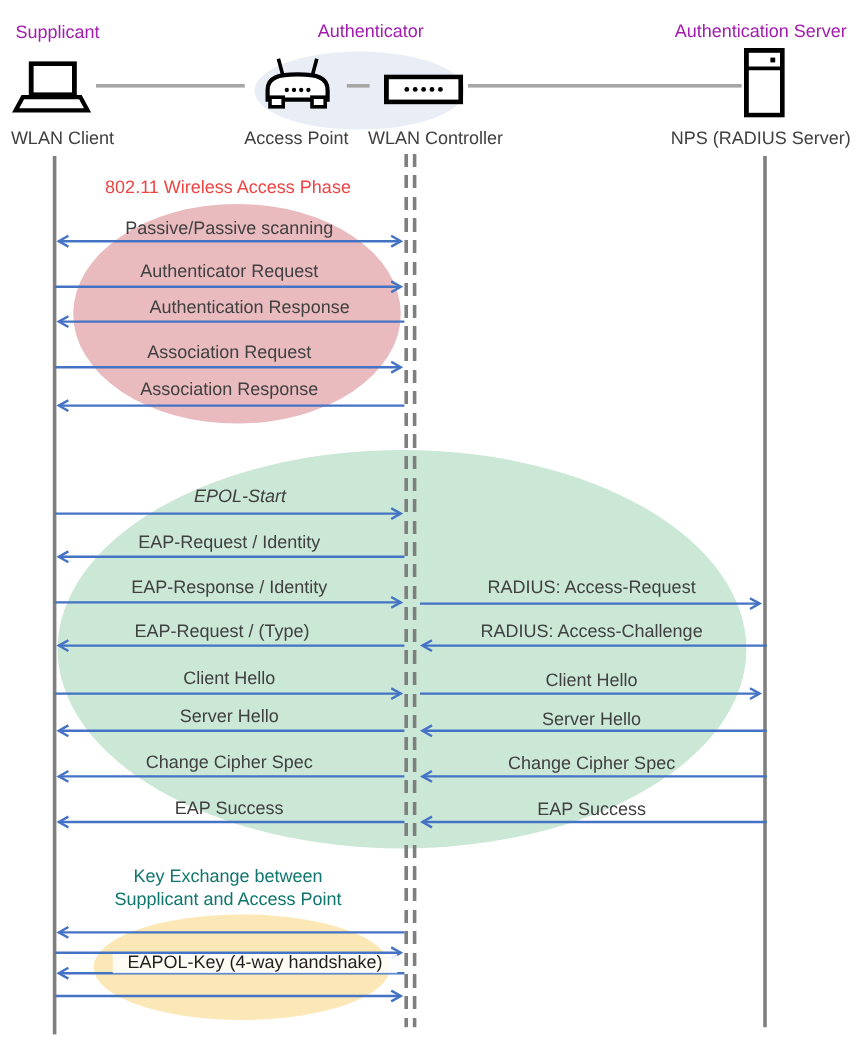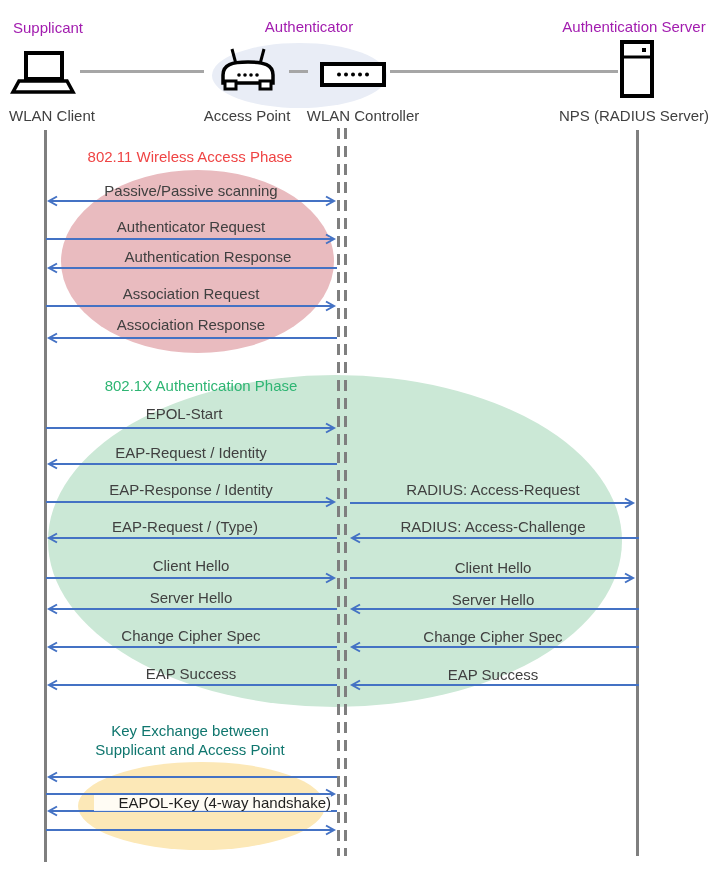--- a/index.html
+++ b/index.html
@@ -12,21 +12,21 @@
   .icon{position:absolute;z-index:2;}
   svg.arrows{position:absolute;left:0;top:0;z-index:3;}
   .lbl{position:absolute;transform:translateX(-50%);white-space:nowrap;
        font-size:15px;color:#404040;line-height:16px;z-index:4;}
   .role-lbl{font-size:15px;color:#a21caf;}
   .phase-title{position:absolute;transform:translateX(-50%);font-size:15px;
        white-space:nowrap;text-align:center;line-height:19px;z-index:4;}
   .pt-red{color:#ef4444;}
   .pt-green{color:#2EB573;}
   .pt-orange{color:#0f766e;}
-  .keybox{position:absolute;background:rgba(255,255,255,0.85);text-align:right;
+  .keybox{position:absolute;background:rgba(255,255,255,0.85);text-align:center;
        font-size:15px;line-height:16px;color:#1f1f1f;z-index:4;white-space:nowrap;}
 </style>
 </head>
 <body>
 
 <div class="stage">
 
   <div class="ellipse" style="left:212px;top:43px;width:175px;height:65px;background:#E9EDF6;"></div>
   <div class="ellipse" style="left:61px;top:170px;width:273px;height:183px;background:#E9BBBF;"></div>
   <div class="ellipse" style="left:48px;top:375px;width:574px;height:332px;background:#CBE8D6;"></div>
@@ -76,21 +76,20 @@
   <div class="lbl" style="left:247px;top:108px;">Access Point</div>
   <div class="lbl" style="left:363px;top:108px;">WLAN Controller</div>
   <div class="lbl" style="left:634px;top:108px;text-align:right;">NPS (RADIUS Server)</div>
 
   <div class="lifeline" style="left:44px;top:130px;height:732px;"></div>
   <div class="lifeline dashed" style="left:337px;top:128px;height:728px;"></div>
   <div class="lifeline dashed" style="left:344px;top:128px;height:728px;"></div>
   <div class="lifeline" style="left:636px;top:130px;height:726px;"></div>
 
   <div class="phase-title pt-red" style="left:190px;top:147px;">802.11 Wireless Access Phase</div>
-  <div class="phase-title pt-green" style="left:201px;top:376px;">802.1X Authentication Phase</div>
   <div class="phase-title pt-orange" style="left:190px;top:721px;">
     <div>Key Exchange between</div>
     <div>Supplicant and Access Point</div>
   </div>
 
   <svg class="arrows" width="713" height="875">
     <defs>
       <marker id="ah" markerWidth="14" markerHeight="14" refX="10" refY="6" orient="auto-start-reverse" markerUnits="userSpaceOnUse">
         <path d="M2,1.5 L10,6 L2,10.5" fill="none" stroke="#4472C4" stroke-width="2"></path>
       </marker>
@@ -120,21 +119,21 @@
       <line x1="639" y1="647" x2="352" y2="647" marker-end="url(#ah)"></line>
       <line x1="639" y1="685" x2="352" y2="685" marker-end="url(#ah)"></line>
     </g>
   </svg>
 
   <div class="lbl" style="left:191px;top:183px;">Passive/Passive scanning</div>
   <div class="lbl" style="left:191px;top:219px;">Authenticator Request</div>
   <div class="lbl" style="left:208px;top:249px;">Authentication Response</div>
   <div class="lbl" style="left:191px;top:286px;">Association Request</div>
   <div class="lbl" style="left:191px;top:317px;">Association Response</div>
-  <div class="lbl" style="left:184px;top:406px;">EPOL-Start</div>
+  <div class="lbl" style="left:200px;top:406px;font-style:italic;">EPOL-Start</div>
   <div class="lbl" style="left:191px;top:445px;">EAP-Request / Identity</div>
   <div class="lbl" style="left:191px;top:482px;">EAP-Response / Identity</div>
   <div class="lbl" style="left:185px;top:519px;">EAP-Request / (Type)</div>
   <div class="lbl" style="left:191px;top:558px;">Client Hello</div>
   <div class="lbl" style="left:191px;top:590px;">Server Hello</div>
   <div class="lbl" style="left:191px;top:628px;">Change Cipher Spec</div>
   <div class="lbl" style="left:191px;top:666px;">EAP Success</div>
 
   <div class="lbl" style="left:493px;top:519px;">RADIUS: Access-Challenge</div>
   <div class="lbl" style="left:493px;top:482px;">RADIUS: Access-Request</div>

